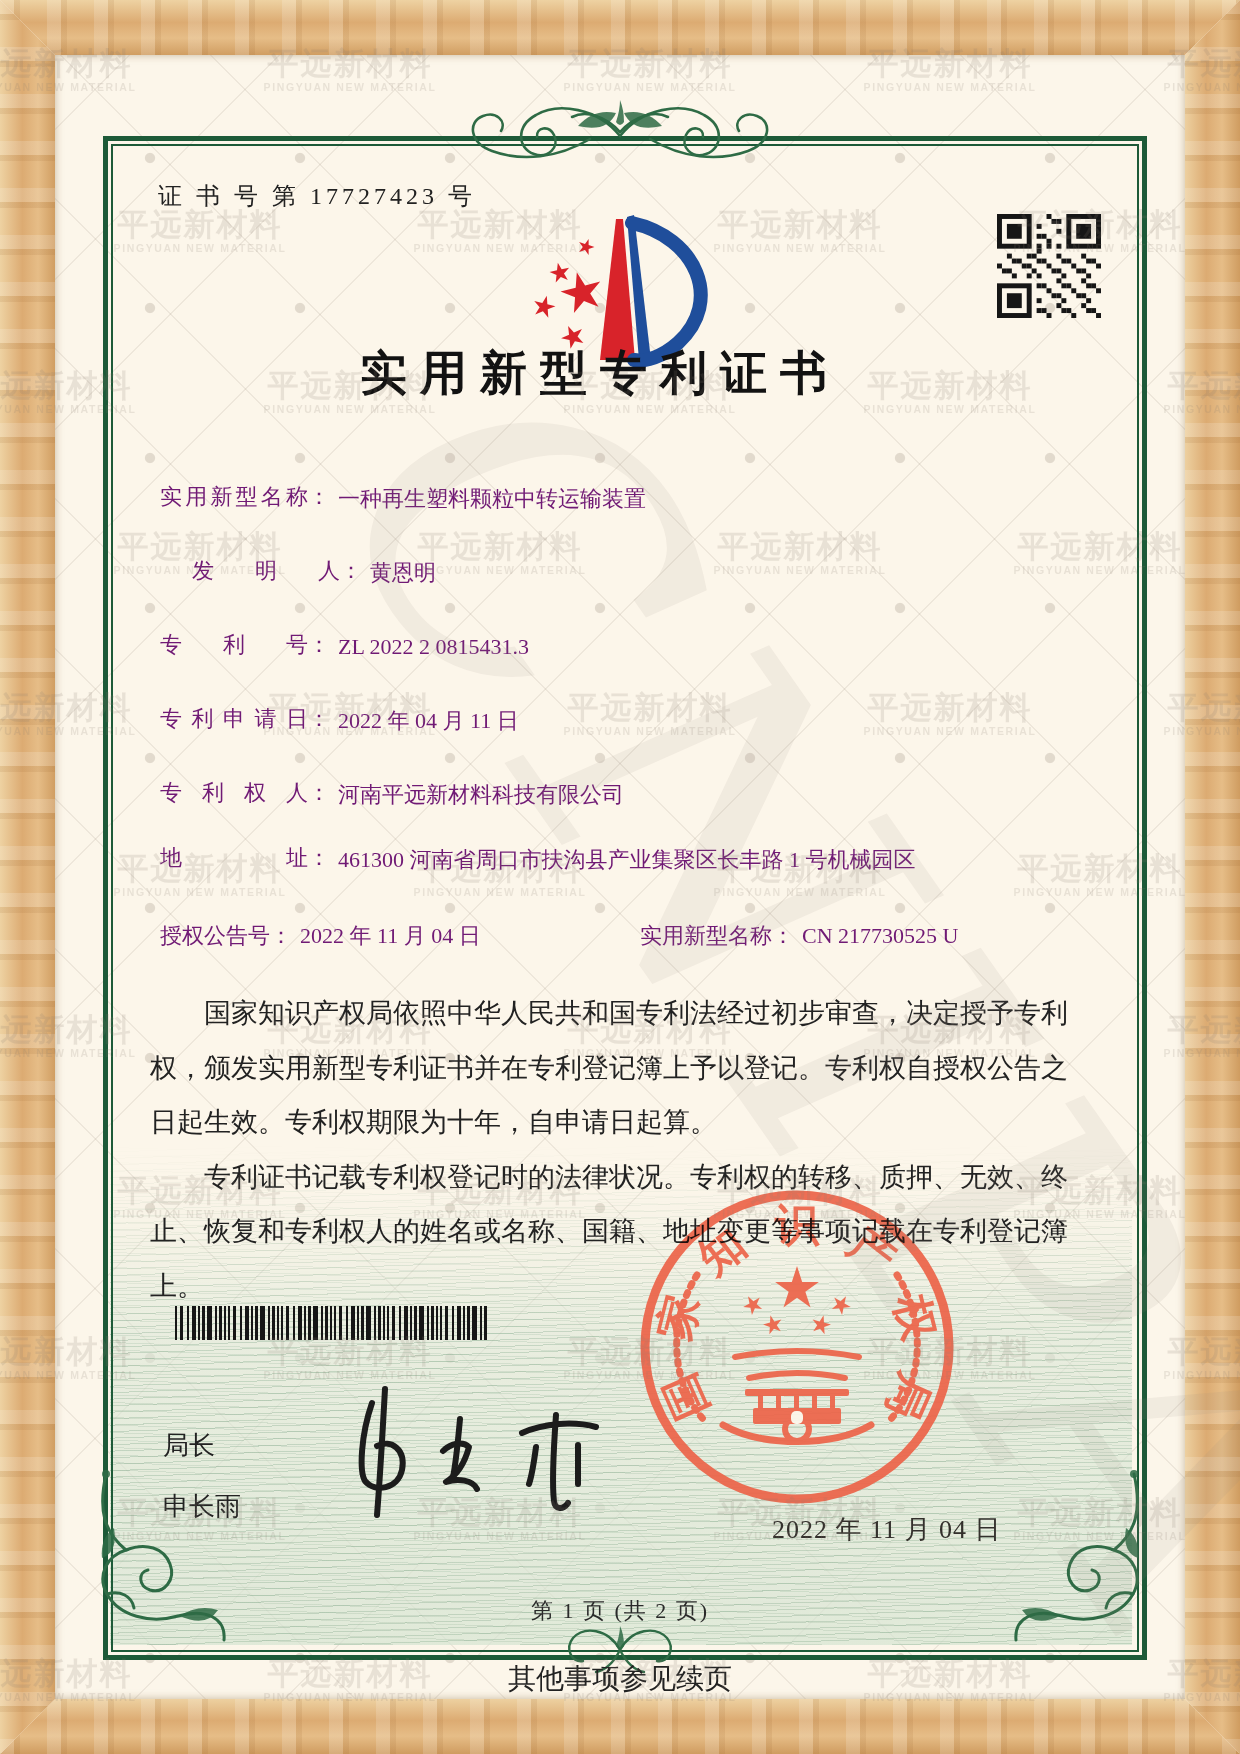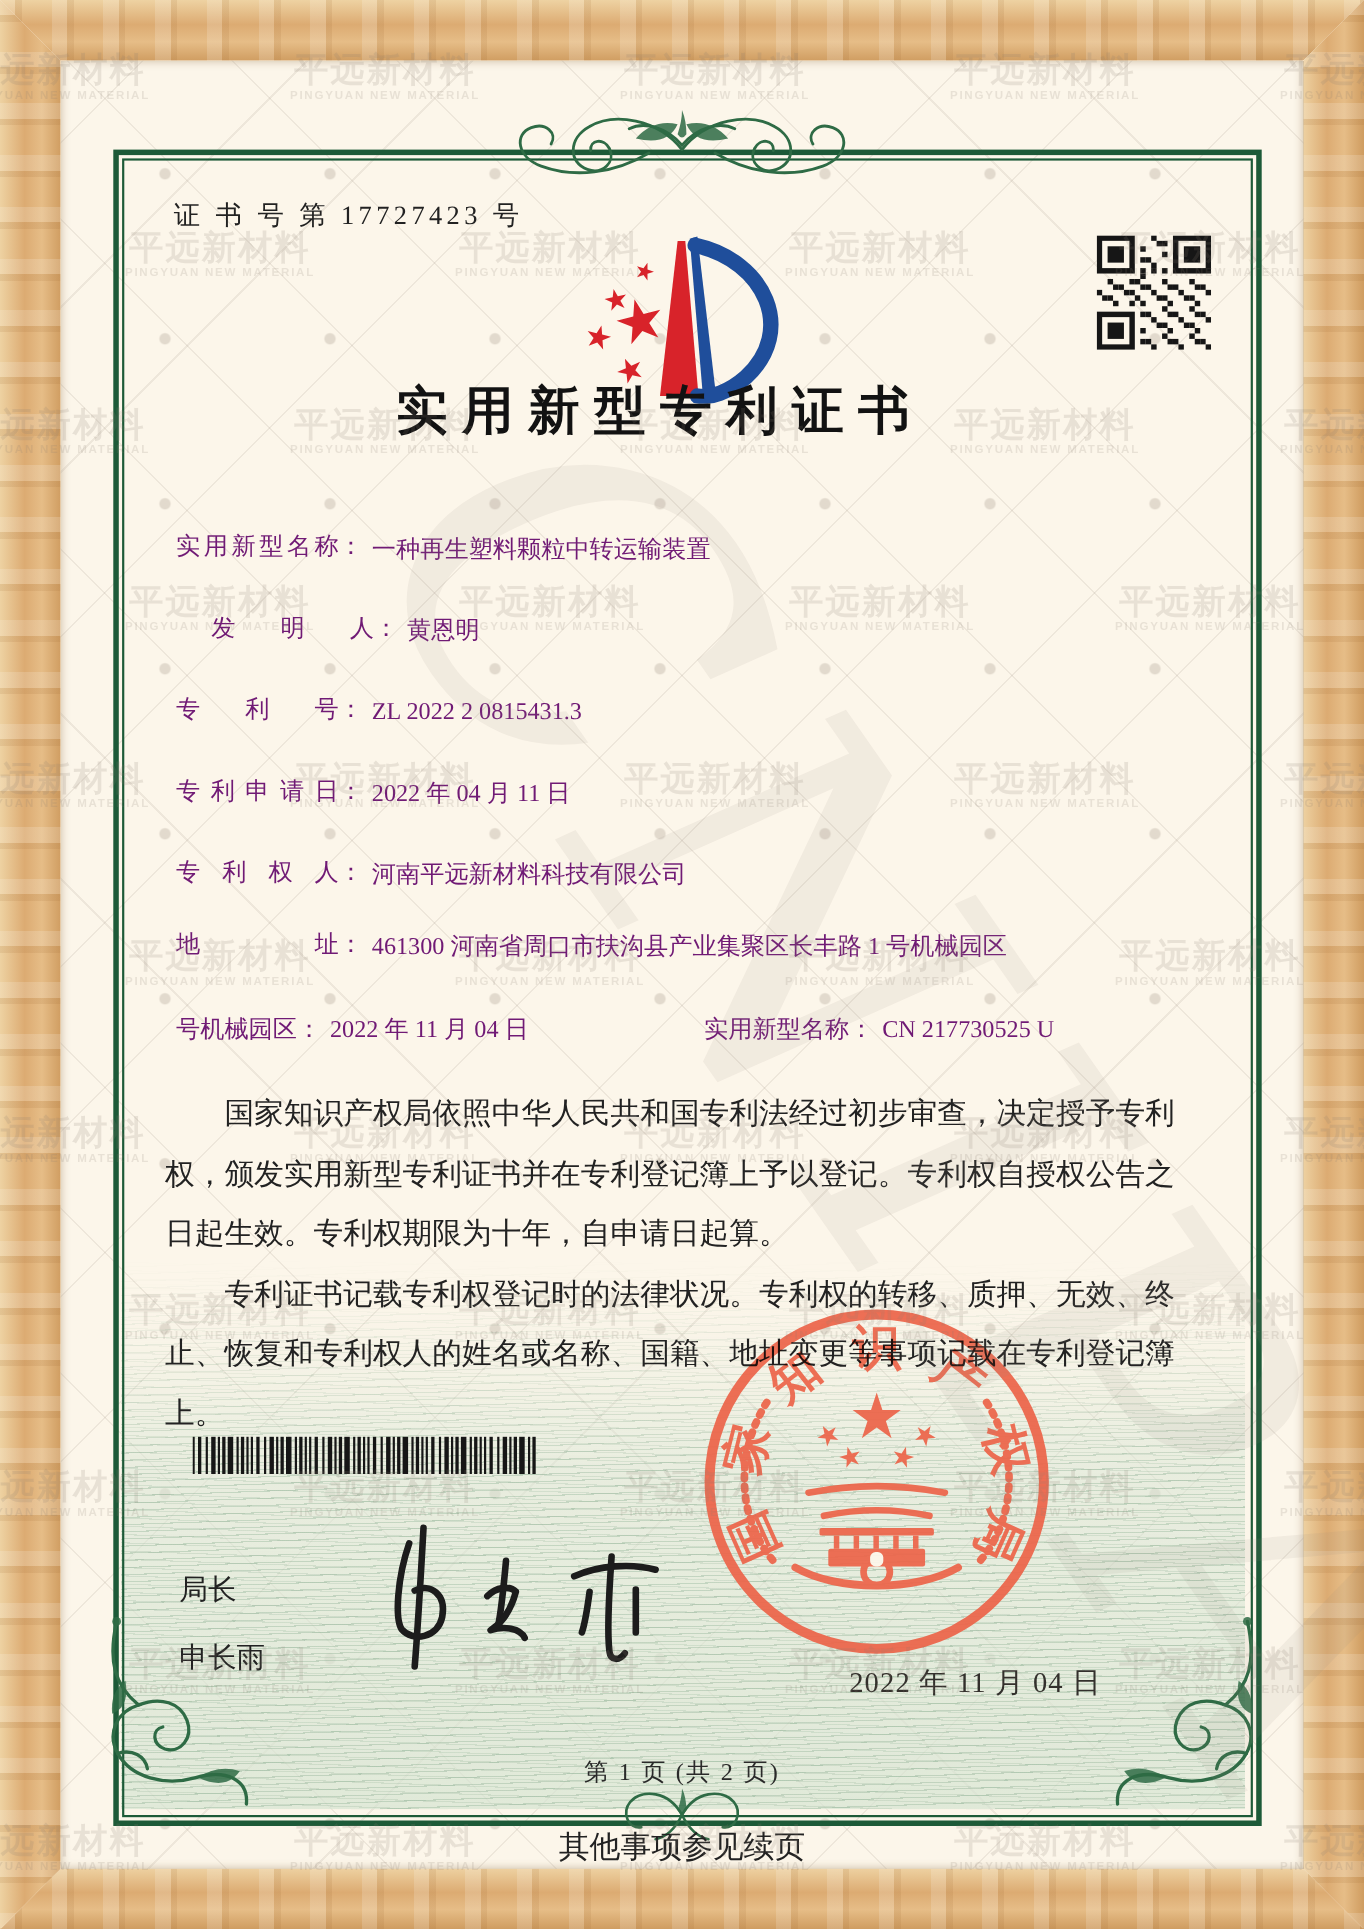--- a/index.html
+++ b/index.html
@@ -282,21 +282,21 @@
       <span class="field-label">专利申请日</span><span class="field-colon">：</span><span class="field-value">2022 年 04 月 11 日</span>
     </div>
     <div class="abs field-row" style="top:778px;">
       <span class="field-label">专利权人</span><span class="field-colon">：</span><span class="field-value">河南平远新材料科技有限公司</span>
     </div>
     <div class="abs field-row" style="top:843px;">
       <span class="field-label">地址</span><span class="field-colon">：</span><span class="field-value" style="width:662px;">461300 河南省周口市扶沟县产业集聚区长丰路 1 号机械园区</span>
     </div>
 
     <div class="abs field-row" style="top:921px;">
-      <span>号机械园区</span><span>：</span><span style="margin-left:8px;">2022 年 11 月 04 日</span>
+      <span>授权公告号</span><span>：</span><span style="margin-left:8px;">2022 年 11 月 04 日</span>
     </div>
     <div class="abs field-row grant-no" style="top:921px;">
       <span>实用新型名称</span><span>：</span><span style="margin-left:8px;">CN 217730525 U</span>
     </div>
 
     <div class="abs body-text">
       <p>国家知识产权局依照中华人民共和国专利法经过初步审查，决定授予专利权，颁发实用新型专利证书并在专利登记簿上予以登记。专利权自授权公告之日起生效。专利权期限为十年，自申请日起算。</p>
       <p>专利证书记载专利权登记时的法律状况。专利权的转移、质押、无效、终止、恢复和专利权人的姓名或名称、国籍、地址变更等事项记载在专利登记簿上。</p>
     </div>
 

